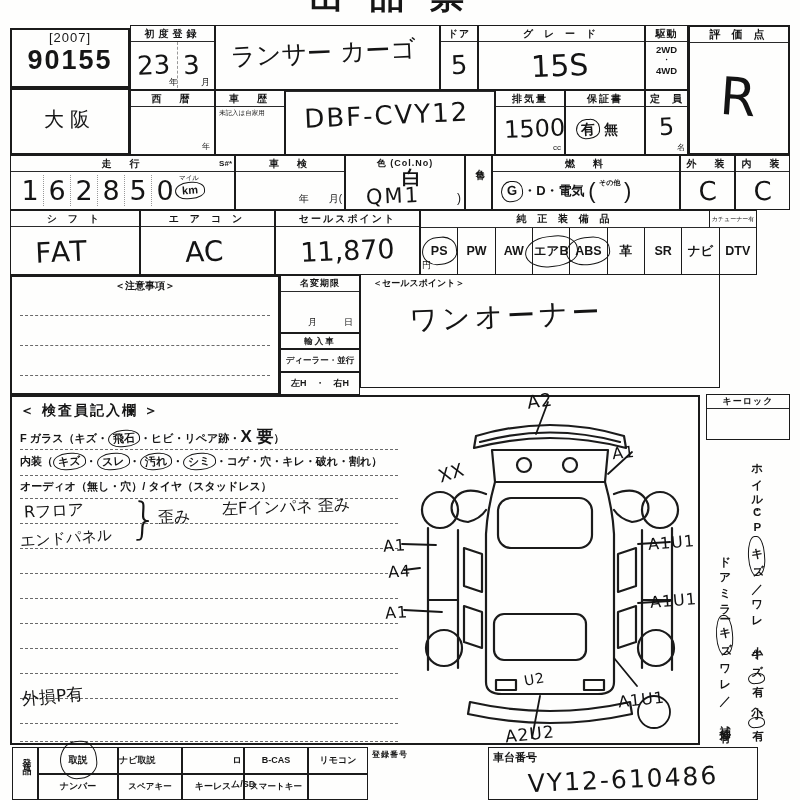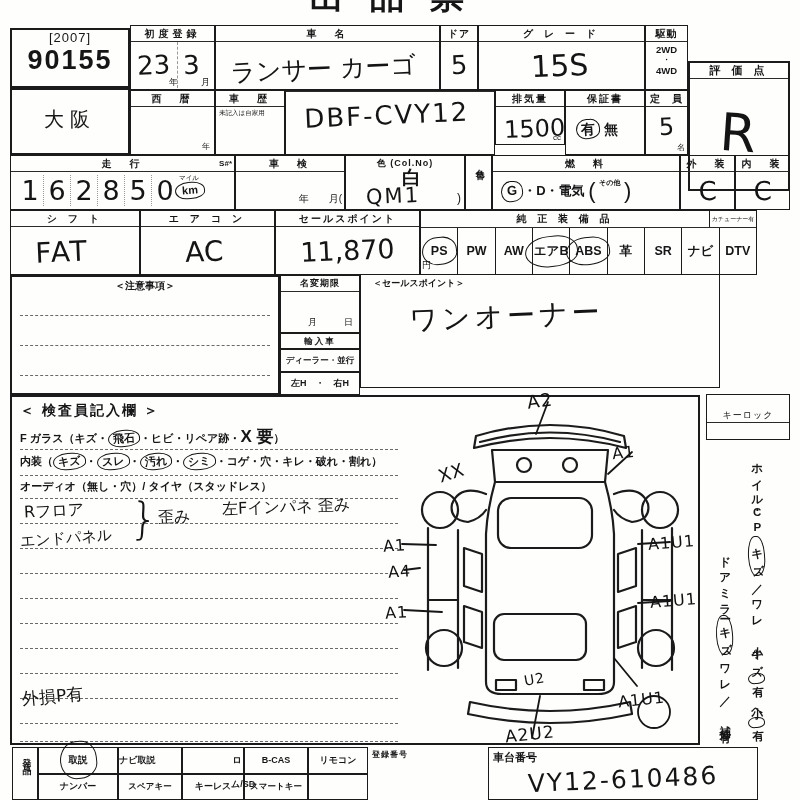--- a/index.html
+++ b/index.html
@@ -47,21 +47,20 @@
     <div style="position:relative;height:48px;">
       <span class="hw tilt abs" style="left:6px;top:8px;font-size:26px;">23</span>
       <span class="abs" style="left:38px;top:34px;font-size:9px;">年</span>
       <span class="hw tilt abs" style="left:52px;top:8px;font-size:26px;">3</span>
       <span class="abs" style="left:70px;top:34px;font-size:9px;">月</span>
       <div class="abs" style="left:46px;top:0;height:46px;border-left:1.2px dashed #999;"></div>
     </div>
   </div>
 
   <div class="c thin" style="left:215px;top:25px;width:225px;height:65px;">
-    <div class="h">車　名</div>
     <div class="hw tilt" style="font-size:25px;padding:10px 0 0 14px;white-space:nowrap;">ランサー カーゴ</div>
   </div>
 
   <div class="c thin" style="left:440px;top:25px;width:38px;height:65px;">
     <div class="h" style="letter-spacing:1px;">ドア</div>
     <div class="hw tilt" style="font-size:26px;text-align:center;padding-top:8px;">5</div>
   </div>
 
   <div class="c thin" style="left:478px;top:25px;width:167px;height:65px;">
     <div class="h">グ レ ー ド</div>
@@ -70,21 +69,21 @@
 
   <div class="c thin" style="left:645px;top:25px;width:43px;height:65px;">
     <div class="h" style="letter-spacing:1px;">駆動</div>
     <div style="text-align:center;font-size:9.5px;font-weight:700;line-height:15px;">
       <div>2WD</div>
       <div style="font-size:7px;line-height:6px;">・</div>
       <div>4WD</div>
     </div>
   </div>
 
-  <div class="c" style="left:688px;top:25px;width:102px;height:130px;margin-top:36px;">
+  <div class="c" style="left:688px;top:25px;width:102px;height:130px;">
     <div class="h" style="font-size:11px;">評 価 点</div>
     <div class="hw" style="font-size:52px;text-align:center;padding-top:24px;transform:rotate(4deg);">R</div>
   </div>
 
   <div class="c" style="left:10px;top:88px;width:120px;height:67px;">
     <div style="font-size:20px;text-align:center;padding-top:16px;letter-spacing:6px;">大阪</div>
   </div>
 
   <div class="c thin" style="left:130px;top:90px;width:85px;height:65px;">
     <div class="h">西　暦</div>
@@ -94,21 +93,21 @@
   <div class="c thin" style="left:215px;top:90px;width:70px;height:65px;">
     <div class="h">車　歴</div>
     <div style="font-size:6.5px;padding:2px 0 0 3px;">未記入は自家用</div>
   </div>
 
   <div class="c thin" style="left:285px;top:90px;width:210px;height:65px;">
     <div class="h"></div>
     <div class="hw tilt" style="font-size:26px;padding:8px 0 0 18px;letter-spacing:2px;">DBF-CVY12</div>
   </div>
 
-  <div class="c thin" style="left:495px;top:90px;width:70px;height:55px;">
+  <div class="c thin" style="left:495px;top:90px;width:70px;height:65px;">
     <div class="h" style="letter-spacing:2px;">排気量</div>
     <div class="hw tilt" style="font-size:24px;padding:8px 0 0 8px;">1500</div>
     <div class="abs" style="right:3px;bottom:2px;font-size:8px;">cc</div>
   </div>
 
   <div class="c thin" style="left:565px;top:90px;width:80px;height:65px;">
     <div class="h" style="letter-spacing:2px;">保証書</div>
     <div style="padding:12px 0 0 10px;font-size:14px;font-weight:700;">
       <span class="cmark">有</span>
       <span>無</span>
@@ -349,21 +348,21 @@
   <div class="mark" style="left:383px;top:536px;transform:rotate(-4deg);">A1</div>
   <div class="mark" style="left:388px;top:562px;transform:rotate(-4deg);">A4</div>
   <div class="mark" style="left:385px;top:603px;transform:rotate(-4deg);">A1</div>
   <div class="mark" style="left:648px;top:533px;transform:rotate(-5deg);">A1U1</div>
   <div class="mark" style="left:650px;top:591px;transform:rotate(-5deg);">A1U1</div>
   <div class="mark" style="left:524px;top:671px;font-size:14px;transform:rotate(-10deg);">U2</div>
   <div class="mark" style="left:618px;top:690px;transform:rotate(-6deg);">A1U1</div>
   <div class="mark" style="left:505px;top:724px;font-size:17px;transform:rotate(-6deg);">A2U2</div>
 
   <div class="c thin" style="left:706px;top:394px;width:84px;height:46px;">
-    <div style="font-size:9px;font-weight:400;text-align:center;border-bottom:1.2px solid #2a2a2a;line-height:13px;letter-spacing:1px;margin-top:14px;">キーロック</div>
+    <div style="font-size:9px;font-weight:700;text-align:center;border-bottom:1.2px solid #2a2a2a;line-height:13px;letter-spacing:1px;">キーロック</div>
   </div>
 
   <div class="abs vtext" style="left:748px;top:455px;height:290px;font-size:11.5px;font-weight:600;">
     <span>ホイル・CP</span><span class="cmark" style="padding:3px 1px;">キズ</span><span>／ワレ　小キズ</span><span class="cmark" style="padding:3px 1px;">有</span><span>　小ヘ</span><span class="cmark" style="padding:3px 1px;">有</span>
   </div>
   <div class="abs vtext" style="left:716px;top:548px;height:200px;font-size:11.5px;font-weight:600;">
     <span>ドアミラー</span><span class="cmark" style="padding:3px 1px;">キズ</span><span>ワレ／　補修有</span>
   </div>
 
   <div class="c thin" style="left:12px;top:747px;width:26px;height:53px;">

